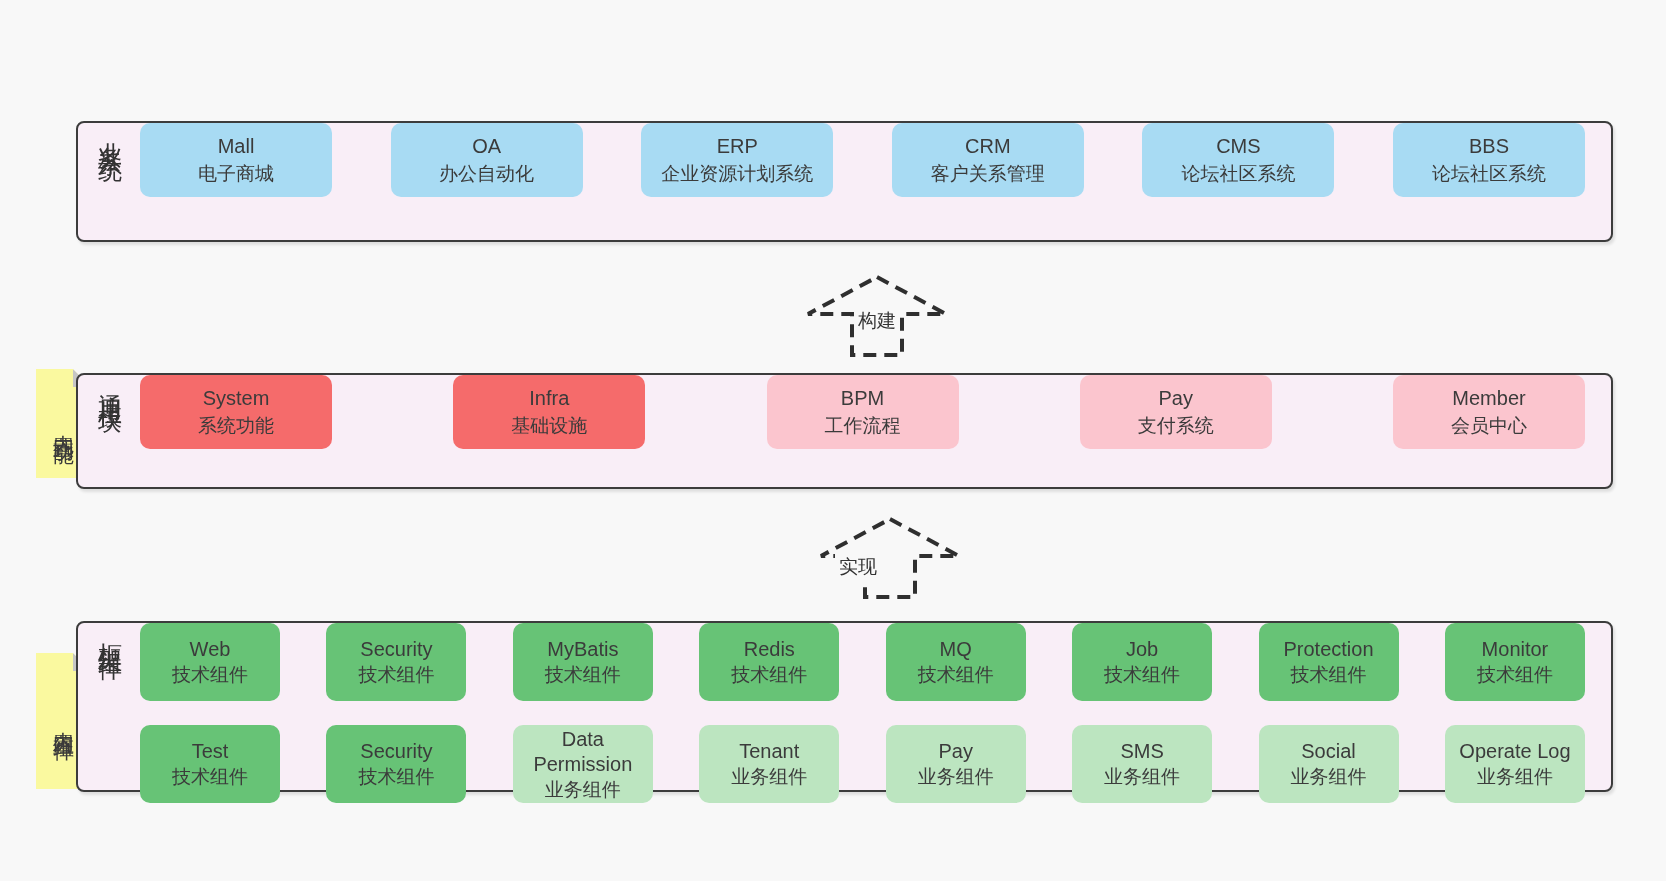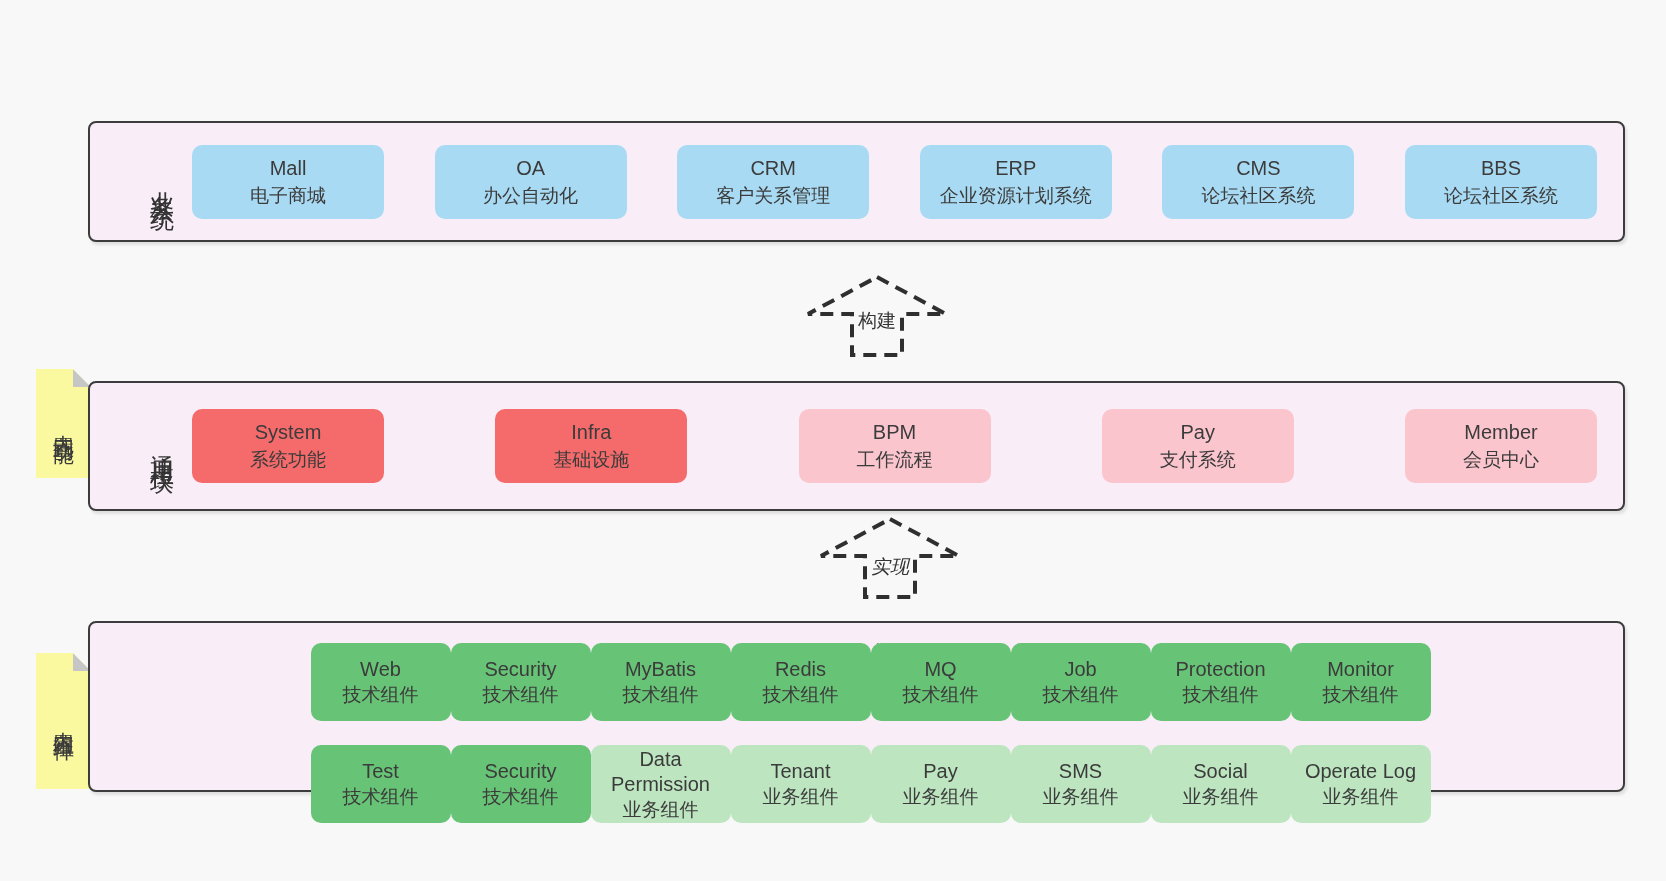--- a/index.html
+++ b/index.html
@@ -6,33 +6,32 @@
   body{
     width:1666px;height:881px;
     background:#f8f8f8;
     font-family:"Liberation Sans","DejaVu Sans",sans-serif;
     overflow:hidden;
   }
   .page{position:relative;width:1666px;height:881px;background:var(--page-bg,#f8f8f8);}
 
   
   .layer{
-    position:absolute;left:88px;width:1537px;
+    position:absolute;left:76px;width:1537px;
     background:var(--layer-bg,#f9eef7);
     border:2.5px solid var(--border,#3c3c3c);
     border-radius:8px;
     box-sizing:border-box;
-    display:flex;align-items:center;
+    display:flex;
     box-shadow:2px 3px 3px rgba(0,0,0,0.10);
     z-index:1;
-    padding-left:40px;
   }
   .layer-1{top:121px;height:121px;}
-  .layer-2{top:373px;height:130px;margin-top:8px;}
-  .layer-3{top:621px;height:171px;flex-direction:column;}
+  .layer-2{top:373px;height:116px;}
+  .layer-3{top:621px;height:171px;}
 
   .v-label{
     flex:0 0 auto;
     margin-left:16px;
     writing-mode:vertical-lr;
     text-orientation:upright;
     font-size:24px;
     letter-spacing:5px;
     color:#333;
     white-space:nowrap;
@@ -94,21 +93,21 @@
   .arrow-label{
     position:absolute;
     transform:translateX(-50%);
     font-size:19px;color:#333;
     background:var(--page-bg,#f8f8f8);
     padding:0 4px;
     z-index:3;
     white-space:nowrap;
   }
   .arrow-label-1{left:877px;top:308px;}
-  .arrow-label-2{left:890px;top:554px;font-style:italic;}
+  .arrow-label-2{left:858px;top:554px;}
 </style>
 </head>
 <body>
 
 <div class="page">
 
   <div class="sticky-tab tab-mid">
     <div class="fold"></div>
     <div class="tab-text">内置功能</div>
   </div>
@@ -123,26 +122,26 @@
         <div class="row">
           <div class="box c-blue">
             <div class="box-title">Mall</div>
             <div class="box-sub">电子商城</div>
           </div>
           <div class="box c-blue">
             <div class="box-title">OA</div>
             <div class="box-sub">办公自动化</div>
           </div>
           <div class="box c-blue">
+            <div class="box-title">ERP</div>
+            <div class="box-sub">企业资源计划系统</div>
+          </div>
+          <div class="box c-blue">
             <div class="box-title">CRM</div>
             <div class="box-sub">客户关系管理</div>
-          </div>
-          <div class="box c-blue">
-            <div class="box-title">ERP</div>
-            <div class="box-sub">企业资源计划系统</div>
           </div>
           <div class="box c-blue">
             <div class="box-title">CMS</div>
             <div class="box-sub">论坛社区系统</div>
           </div>
           <div class="box c-blue">
             <div class="box-title">BBS</div>
             <div class="box-sub">论坛社区系统</div>
           </div>
         </div>

